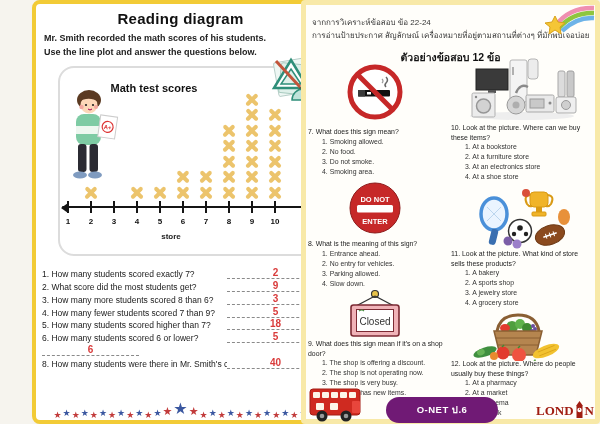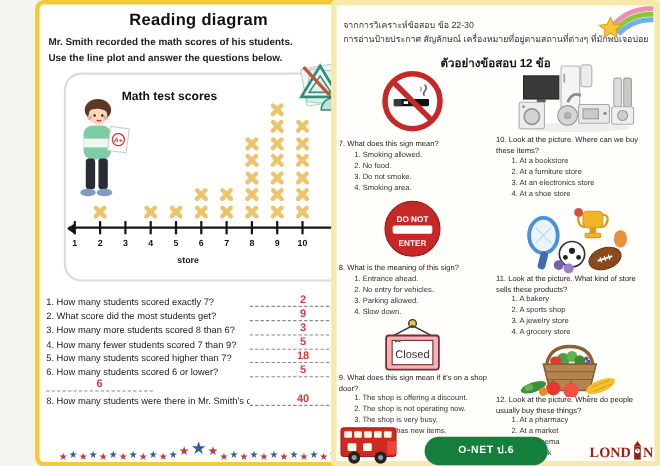--- a/index.html
+++ b/index.html
@@ -28,21 +28,21 @@
   .lq-text{font-size:8.5px;font-weight:normal;color:#1a1a1a;white-space:nowrap;flex:1 1 auto;overflow:hidden;}
   .lq-ans{width:97px;flex:0 0 97px;border-bottom:1.5px dashed #8a8a8a;text-align:center;font-size:10px;line-height:11px;font-weight:bold;color:#d93b3b;}
   .star-row{left:0;top:396px;width:100%;display:flex;justify-content:center;align-items:flex-end;gap:1px;height:18px;}
   .star{font-size:9px;line-height:10px;}
   
   .rp-h{left:6px;font-size:8px;color:#333;white-space:nowrap;}
   .rp-sub{left:0;top:44px;width:100%;text-align:center;font-size:10.5px;font-weight:bold;color:#111;}
   .rq{width:140px;}
   .rq-q{font-size:6.9px;line-height:9.5px;color:#222;}
   .rq-opt{font-size:6.9px;line-height:10px;padding-left:14px;color:#333;}
-  .badge{left:80px;top:392px;width:112px;height:26px;background:#15803d;border-radius:13px;color:#fff;font-size:9.5px;font-weight:bold;text-align:center;line-height:26px;letter-spacing:.5px;}
+  .badge{left:80px;top:392px;width:112px;height:26px;background:#701a75;border-radius:13px;color:#fff;font-size:9.5px;font-weight:bold;text-align:center;line-height:26px;letter-spacing:.5px;}
   .brand{left:230px;top:396px;display:flex;align-items:flex-end;gap:1px;color:#a01d12;font-family:"Liberation Serif",serif;font-weight:bold;font-size:13px;line-height:15px;}
 </style>
 </head>
 <body>
 
 <div class="page page-left">
   <div class="abs lp-title">Reading diagram</div>
   <div class="abs lp-intro" style="top:29px;">Mr. Smith recorded the math scores of his students.</div>
   <div class="abs lp-intro" style="top:43px;">Use the line plot and answer the questions below.</div>
 
@@ -210,21 +210,21 @@
       <span class="star" style="color: rgb(194, 59, 59); font-size: 9px; transform: translateY(2px);">★</span>
       <span class="star" style="color: rgb(58, 87, 160); font-size: 9px; transform: translateY(0px);">★</span>
       <span class="star" style="color: rgb(194, 59, 59); font-size: 9px; transform: translateY(2px);">★</span>
       <span class="star" style="color: rgb(58, 87, 160); font-size: 9px; transform: translateY(0px);">★</span>
       <span class="star" style="color: rgb(194, 59, 59); font-size: 9px; transform: translateY(2px);">★</span>
       <span class="star" style="color: rgb(58, 87, 160); font-size: 9px; transform: translateY(0px);">★</span>
     </div>
 </div>
 
 <div class="page page-right">
-  <div class="abs rp-h" style="top:11px;">จากการวิเคราะห์ข้อสอบ ข้อ 22-30</div>
+  <div class="abs rp-h" style="top:11px;">จากการวิเคราะห์ข้อสอบ ข้อ 22-24</div>
   <div class="abs rp-h" style="top:24px;">การอ่านป้ายประกาศ สัญลักษณ์ เครื่องหมายที่อยู่ตามสถานที่ต่างๆ ที่มักพบเจอบ่อย</div>
   <div class="abs rp-sub">ตัวอย่างข้อสอบ 12 ข้อ</div>
 
   <svg class="abs" style="left:238px;top:0;" width="52" height="30" viewBox="0 0 52 30">
     <path d="M50 3 Q26 2 12 20" stroke="#ef8fb0" stroke-width="4.5" fill="none"></path>
     <path d="M50 8 Q29 7 15 23" stroke="#8ec63f" stroke-width="4.5" fill="none"></path>
     <path d="M50 13 Q32 12 18 26" stroke="#6db3e8" stroke-width="4.5" fill="none"></path>
     <polygon points="11,11 14,17 21,18 16,22 17,29 11,25 5,29 6,22 1,18 8,17" fill="#f5c636" stroke="#d9a21a" stroke-width="1"></polygon>
   </svg>
 

